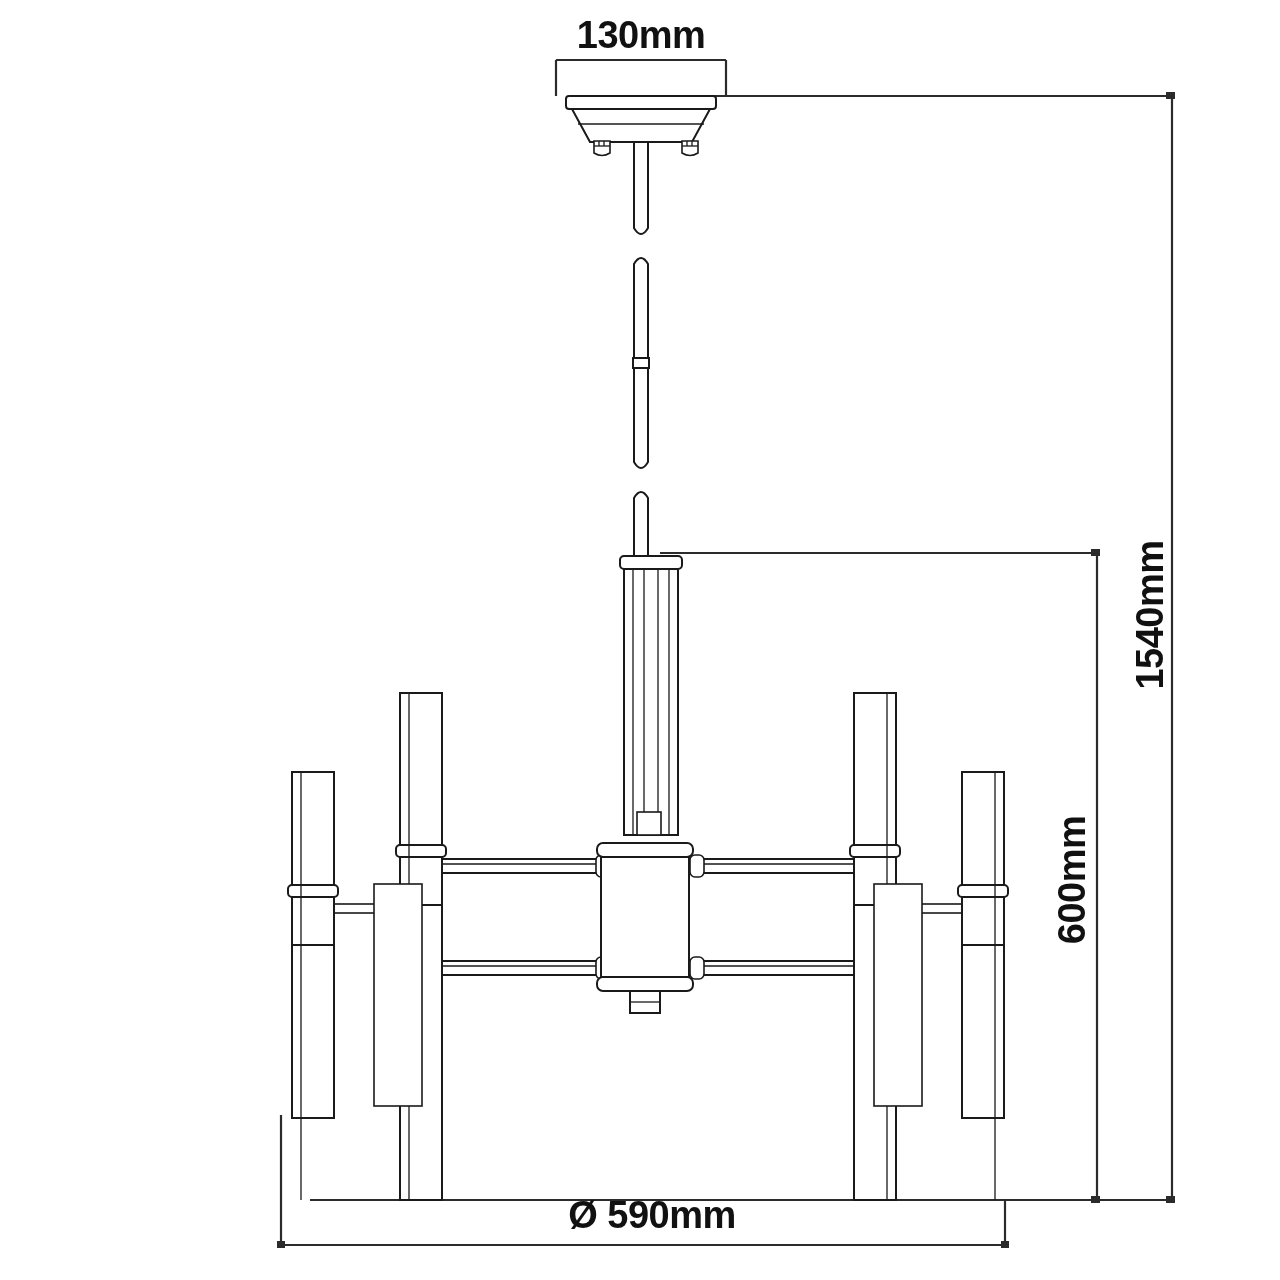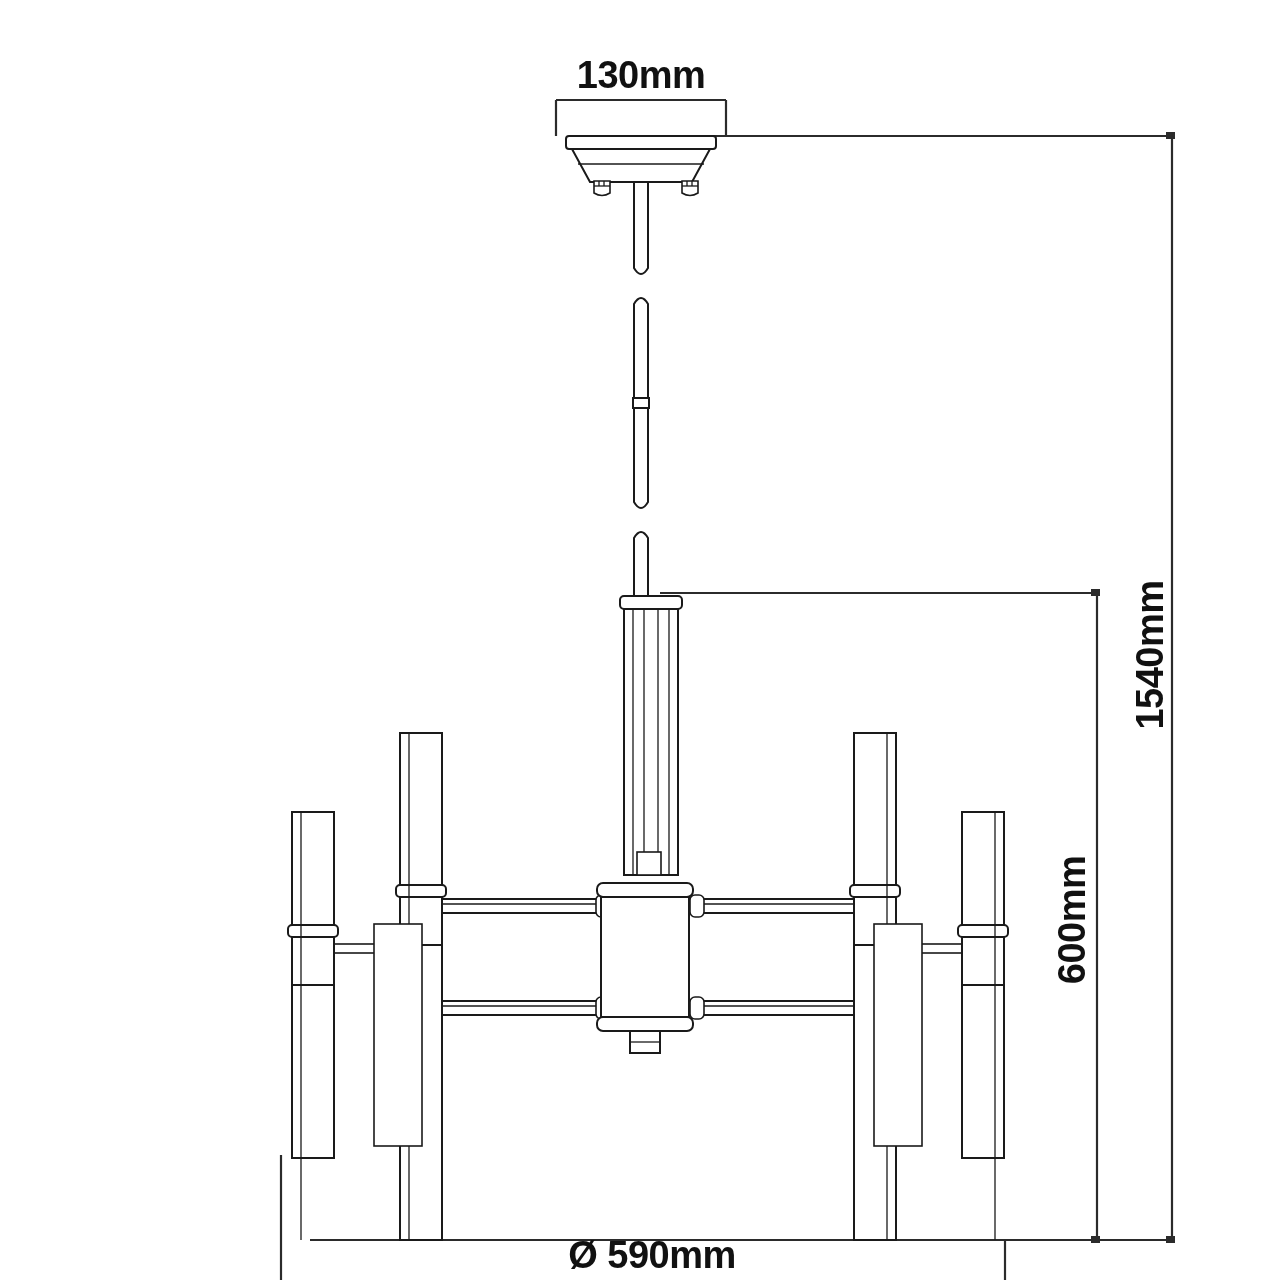--- a/index.html
+++ b/index.html
@@ -11,21 +11,20 @@
     width: 1280px;
     height: 1280px;
     font-family: "Liberation Sans", sans-serif;
     overflow: hidden;
   }
   #drawing-root {
     position: relative;
     width: 1280px;
     height: 1148px;
     background: #ffffff;
-    margin-top: 40px;
   }
   svg#tech-drawing {
     display: block;
     width: 1280px;
     height: 1280px;
   }
   .outline {
     fill: #ffffff;
     stroke: #1a1a1a;
     stroke-width: 2;

